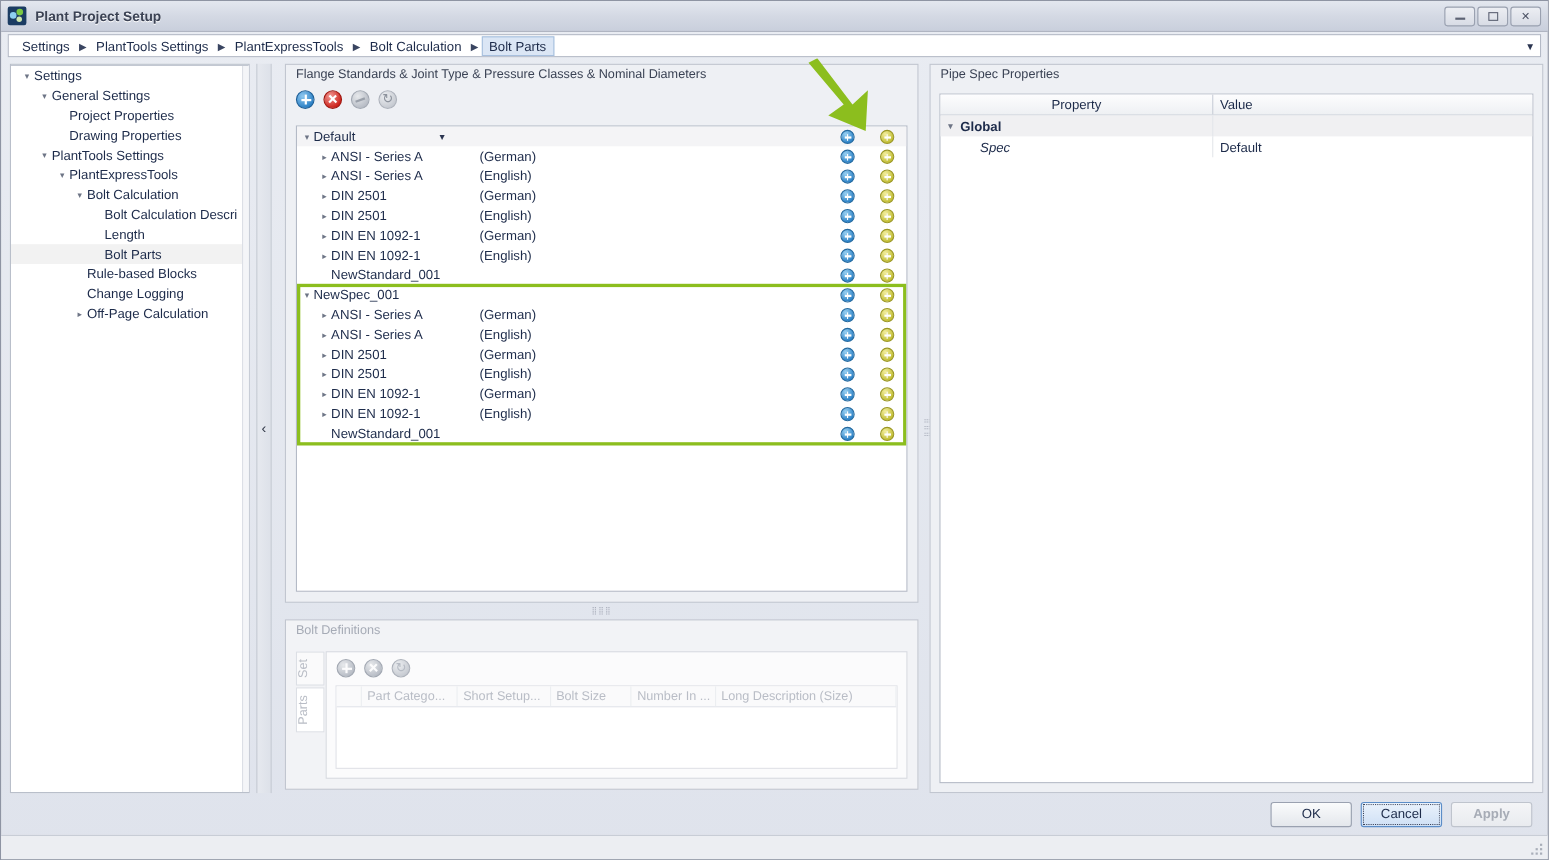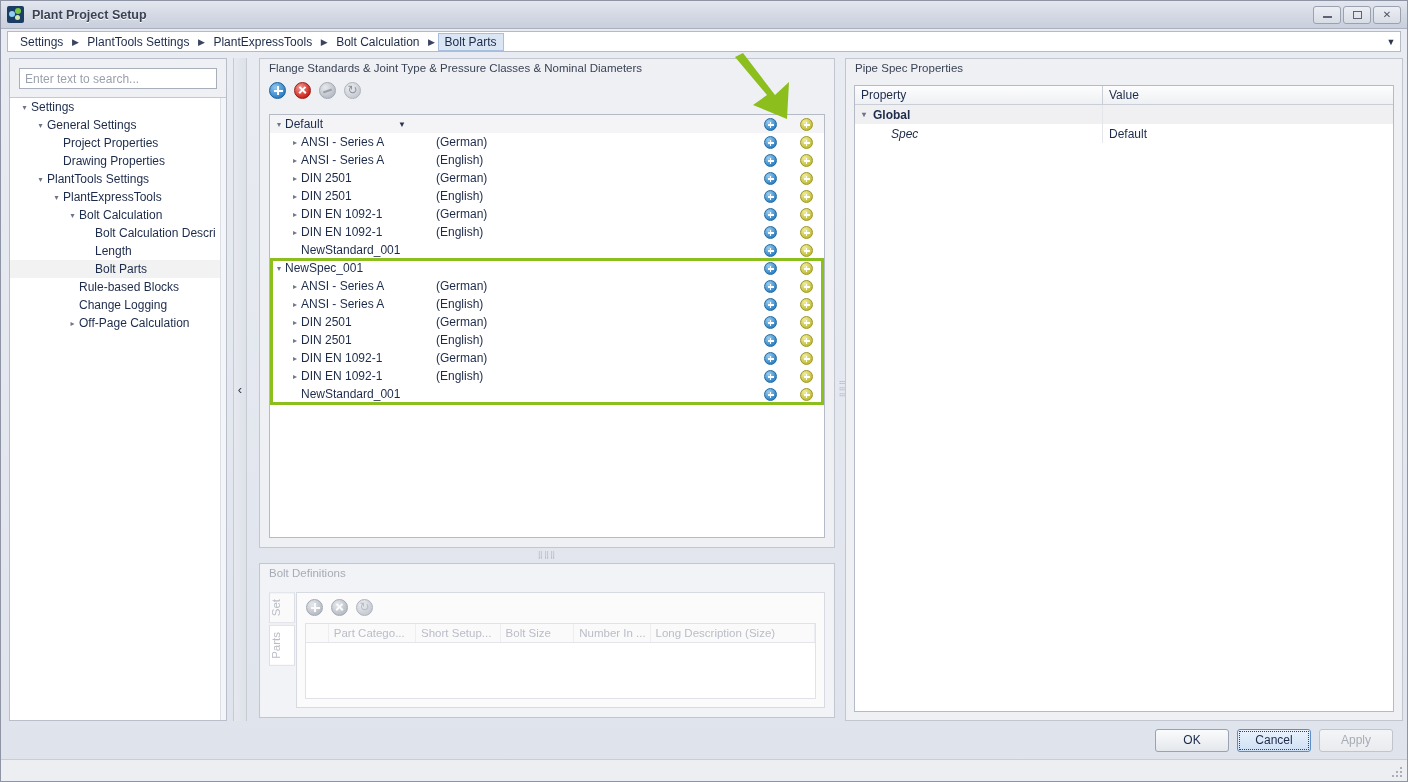--- a/index.html
+++ b/index.html
@@ -217,21 +217,21 @@
   .right {
     position: absolute; right: 4px; top: 57px; width: 558px; bottom: 60px;
     background: #eef0f4; border: 1px solid #c1c6d0;
   }
   .prop-grid {
     position: absolute; left: 8px; right: 8px; top: 26px; bottom: 8px;
     background: #fff; border: 1px solid #b4bac6;
   }
   .pg-head { height: 19px; display: flex; background: linear-gradient(to bottom,#fdfdfe,#eef0f3); border-bottom: 1px solid #c9ced7; }
   .pg-th { font-size: 12px; padding: 2px 6px 0 6px; color: #1d2b4a; }
-  .pg-th.c1 { width: 248px; border-right: 1px solid #c9ced7; }
+  .pg-th.c1 { width: 248px; border-right: 1px solid #c9ced7; text-align: center; }
   .pg-row { height: 19px; display: flex; align-items: center; font-size: 12px; }
   .pg-row.group { background: #f0f0f2; font-weight: bold; }
   .pg-c1 { width: 248px; display: flex; align-items: center; height: 100%; border-right: 1px solid #e4e6ea; }
   .pg-c2 { flex: 1; padding-left: 6px; }
   .pg-arrow { width: 18px; text-align: center; font-size: 8px; color: #6e7586; }
 
   
   .footer {
     position: absolute; left: 0; right: 0; bottom: 22px; height: 38px;
     display: flex; align-items: center; justify-content: flex-end;
@@ -241,21 +241,21 @@
     width: 74px; height: 23px;
     background: linear-gradient(to bottom, #fafbfc, #e4e7ec);
     border: 1px solid #9aa1b0; border-radius: 3px;
     font-family: "Liberation Sans", sans-serif; font-size: 12px; color: #1d2b4a;
   }
   .btn.focus {
     background: linear-gradient(to bottom, #eaf2fc, #cfe0f5);
     border: 1px solid #5b8dc8;
     outline: 1px dotted #3a4156; outline-offset: -3px;
   }
-  .btn.disabled { color: #a7acb6; background: linear-gradient(to bottom,#f4f5f7,#e9ebef); border-color: #bfc4cd; }
+  .btn.disabled { color: #a7acb6; background: linear-gradient(to bottom,#f4f5f7,#e9ebef); border-color: #bfc4cd; font-weight: bold; }
   .statusbar {
     position: absolute; left: 0; right: 0; bottom: 0; height: 22px;
     background: #eceef2; border-top: 1px solid #c8cdd6;
   }
   .grip { position: absolute; right: 5px; bottom: 4px; width: 12px; height: 12px; }
   .grip i { position: absolute; width: 2px; height: 2px; background: #a9aeb9; }
 
   
   .anno-arrow { position: absolute; left: 712px; top: 52px; width: 100px; height: 72px; pointer-events: none; }
 </style>
@@ -289,23 +289,20 @@
       <div class="crumb-sep">▶</div>
       <div class="crumb">PlantExpressTools</div>
       <div class="crumb-sep">▶</div>
       <div class="crumb">Bolt Calculation</div>
       <div class="crumb-sep">▶</div>
       <div class="crumb active">Bolt Parts</div>
       <div class="crumb-drop">▼</div>
   </div>
 
   <div class="sidebar">
-    <div class="search-wrap">
-      <input class="search-input" type="text" placeholder="Enter text to search..." style="">
-    </div>
     <div class="tree-scroll" id="sidetree">
       <div class="t-row">
           <span class="t-arrow" style="margin-left: 8px;">▾</span>
           <span>Settings</span>
         </div>
         <div class="t-row">
           <span class="t-arrow" style="margin-left: 24px;">▾</span>
           <span>General Settings</span>
         </div>
         <div class="t-row">

